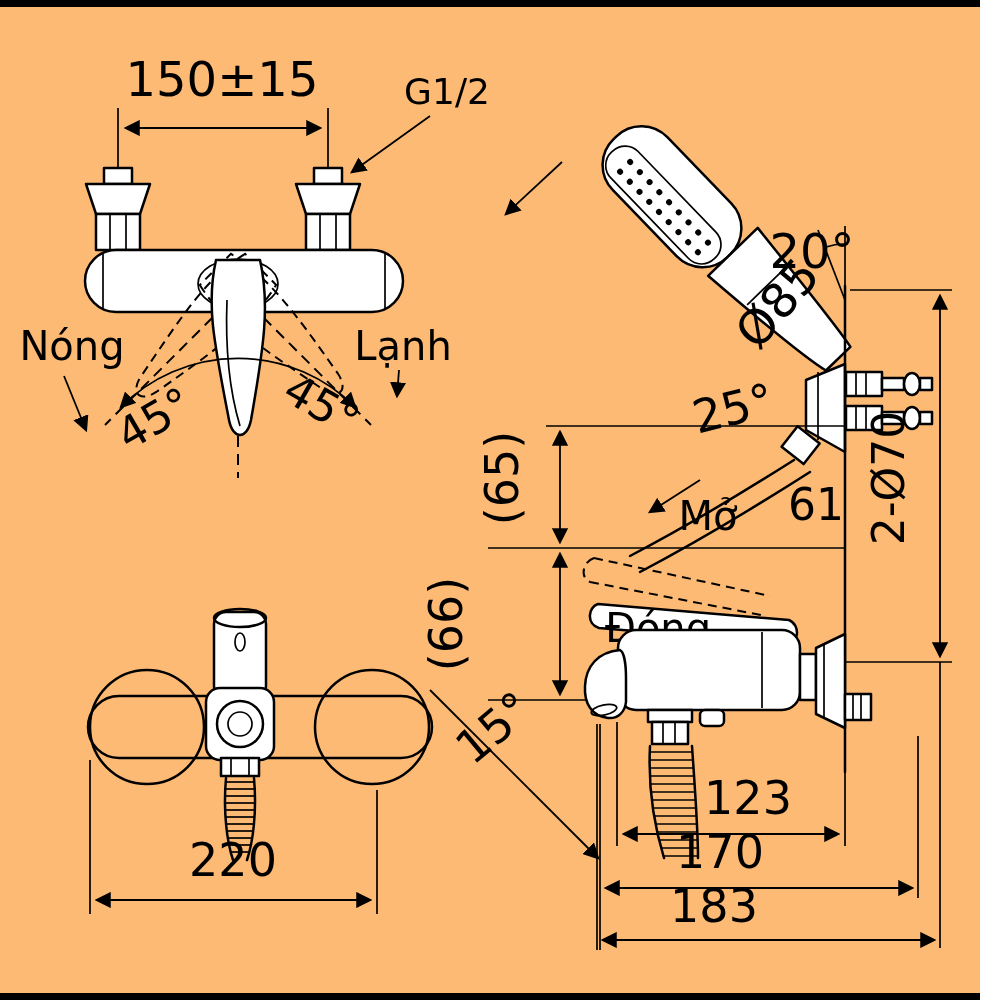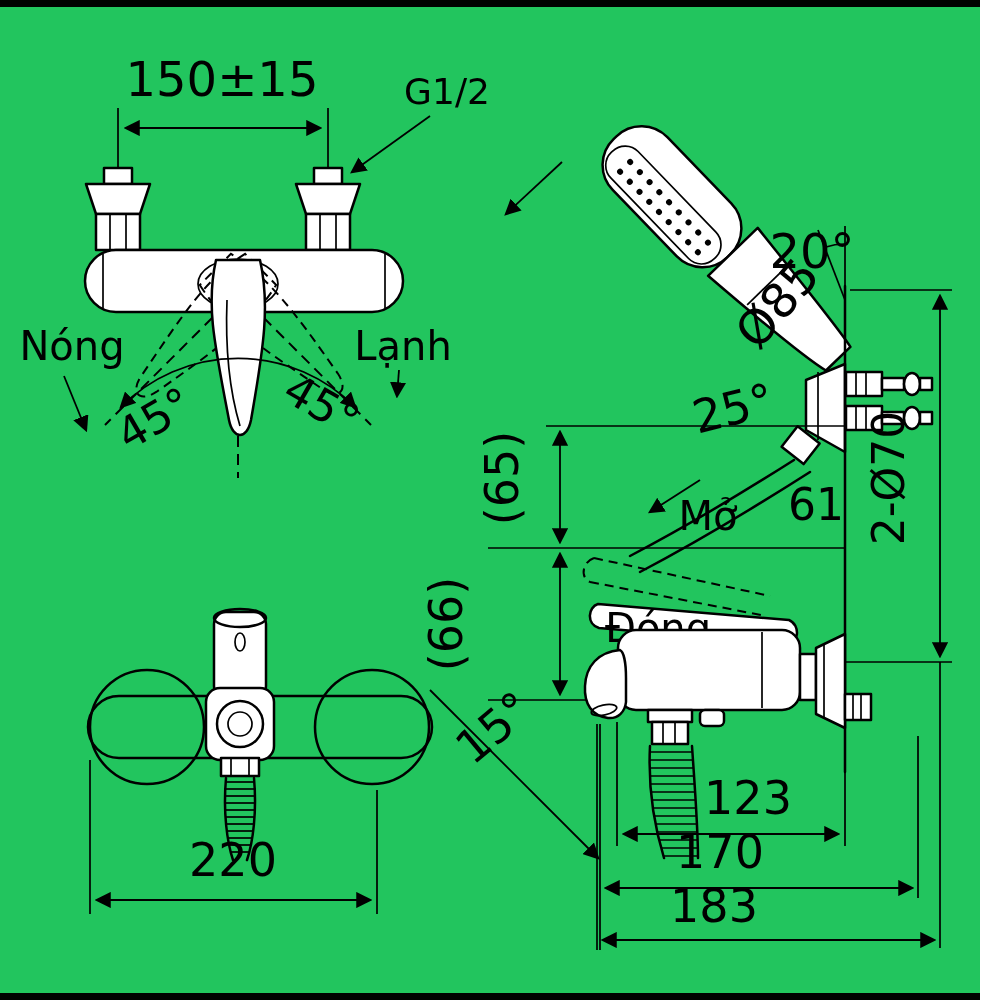--- a/index.html
+++ b/index.html
@@ -1,16 +1,16 @@
 <!DOCTYPE html>
 <html><head>
 <meta charset="utf-8">
 <style>
   html,body{margin:0;padding:0;background:#fff;}
-  .canvas{position:relative;width:980px;height:1000px;background:#22c55e;overflow:hidden;}
+  .canvas{position:relative;width:980px;height:1000px;background:#fdba74;overflow:hidden;}
   .edge-bar{position:absolute;left:0;width:1000px;height:7px;background:#000;}
   .edge-bar.top{top:0;}
   .edge-bar.bottom{bottom:0;}
   svg{position:absolute;left:0;top:0;}
   svg text{font-family:"DejaVu Sans","Liberation Sans",sans-serif;fill:#000;}
   .ol{stroke:#000;stroke-width:2.5;fill:none;stroke-linejoin:round;stroke-linecap:round;}
   .olf{stroke:#000;stroke-width:2.5;fill:#fff;stroke-linejoin:round;}
   .thin{stroke:#000;stroke-width:1.7;fill:none;}
   .dim{stroke:#000;stroke-width:1.8;fill:none;}
   .dash{stroke:#000;stroke-width:2;fill:none;stroke-dasharray:11 7;}

